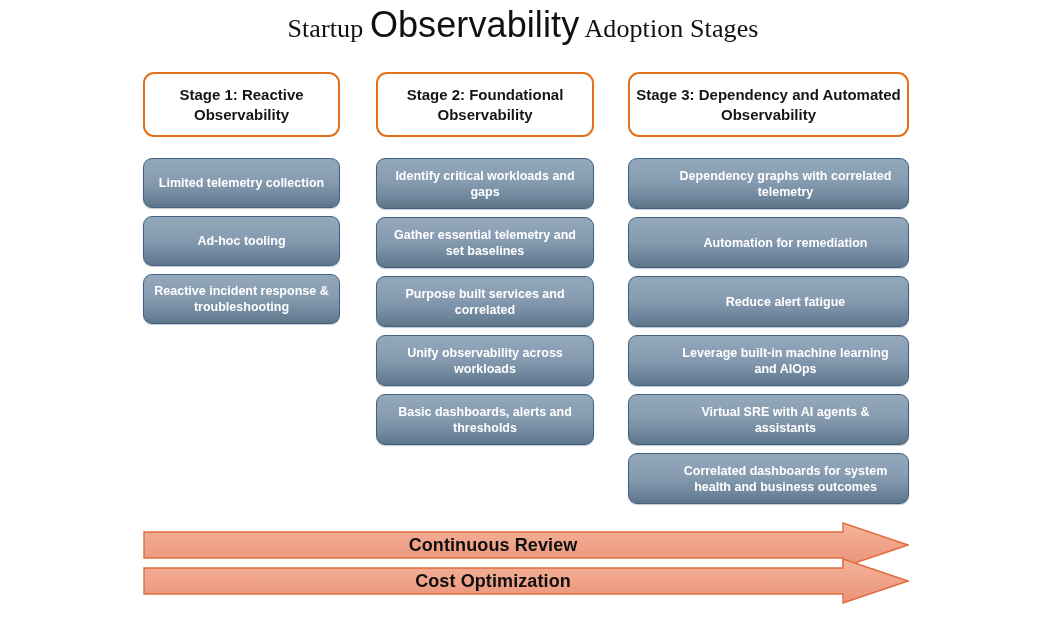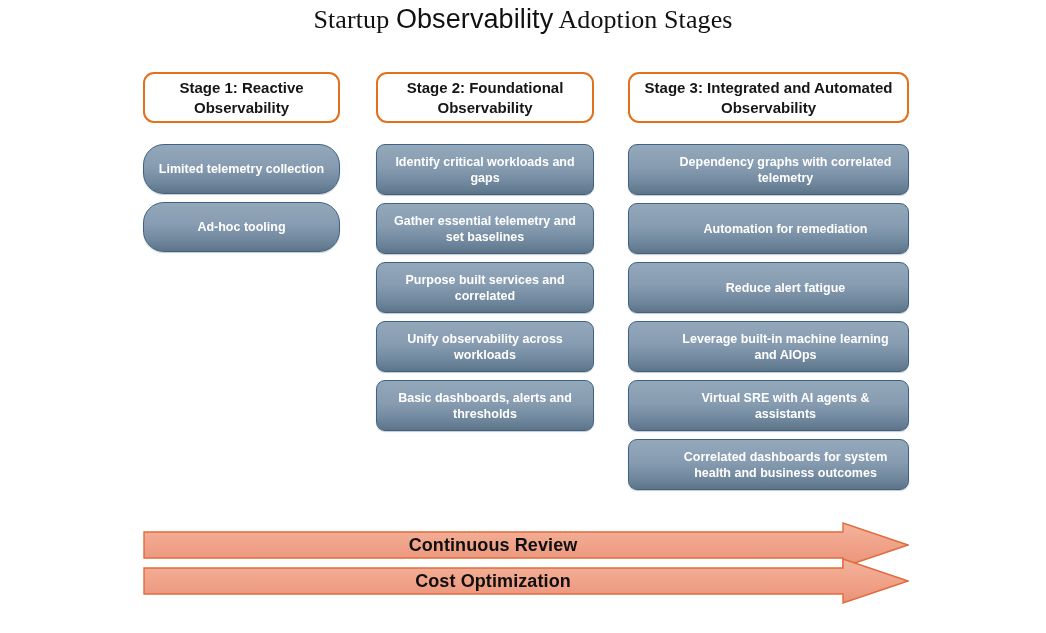--- a/index.html
+++ b/index.html
@@ -21,35 +21,35 @@
     left: 0;
     top: 4px;
     width: 1046px;
     text-align: center;
     font-size: 26px;
     color: #111111;
     letter-spacing: 0.1px;
     white-space: nowrap;
   }
   #page-title .t-light { font-weight: 400; font-family: Liberation Serif, serif; }
-  #page-title .t-strong { font-weight: 400; font-size: 27px; margin-top: 32px; }
+  #page-title .t-strong { font-weight: 400; font-size: 36px; margin-top: 32px; }
 
   
   .column {
     position: absolute;
     top: 72px;
   }
   #column-1 { left: 143px; width: 197px; }
   #column-2 { left: 376px; width: 218px; }
   #column-3 { left: 628px; width: 281px; }
 
   .stage-header {
     box-sizing: border-box;
     width: 100%;
-    height: 51px;
+    height: 65px;
     border: 2px solid #e2711d;
     border-radius: 11px;
     background: #ffffff;
     display: flex;
     align-items: center;
     justify-content: center;
     text-align: center;
     font-size: 15px;
     font-weight: 700;
     color: #161616;
@@ -75,21 +75,21 @@
     display: flex;
     align-items: center;
     justify-content: center;
     text-align: center;
     color: #ffffff;
     font-size: 12.5px;
     font-weight: 700;
     line-height: 1.28;
     padding: 4px 10px;
   }
-  #column-1 .stage-item { min-height: 50px; border-radius: 21px; }
+  #column-1 .stage-item { min-height: 50px; }
   #column-3 .stage-item { min-height: 51px; padding-left: 44px; }
 
   
   .arrow-banner {
     position: absolute;
     left: 143px;
     width: 766px;
     height: 46px;
   }
   #arrow-continuous-review { top: 522px; }
@@ -123,36 +123,37 @@
 
 <div id="page-title">
   <span class="t-light">Startup </span><span class="t-strong">Observability</span><span class="t-light"> Adoption Stages</span>
 </div>
 
 <div class="column" id="column-1">
   <div class="stage-header">Stage 1: Reactive Observability</div>
   <div class="stage-items">
     <div class="stage-item">Limited telemetry collection</div>
     <div class="stage-item">Ad-hoc tooling</div>
+    <div class="stage-item">Reactive incident response &amp; troubleshooting</div>
   </div>
 </div>
 
 <div class="column" id="column-2">
   <div class="stage-header">Stage 2: Foundational Observability</div>
   <div class="stage-items">
     <div class="stage-item">Identify critical workloads and gaps</div>
     <div class="stage-item">Gather essential telemetry and set baselines</div>
     <div class="stage-item">Purpose built services and correlated</div>
     <div class="stage-item">Unify observability across workloads</div>
     <div class="stage-item">Basic dashboards, alerts and thresholds</div>
   </div>
 </div>
 
 <div class="column" id="column-3">
-  <div class="stage-header">Stage 3: Integrated and Automated Observability</div>
+  <div class="stage-header">Stage 3: Dependency and Automated Observability</div>
   <div class="stage-items">
     <div class="stage-item">Dependency graphs with correlated telemetry</div>
     <div class="stage-item">Automation for remediation</div>
     <div class="stage-item">Reduce alert fatigue</div>
     <div class="stage-item">Leverage built-in machine learning and AIOps</div>
     <div class="stage-item">Virtual SRE with AI agents &amp; assistants</div>
     <div class="stage-item">Correlated dashboards for system health and business outcomes</div>
   </div>
 </div>
 

